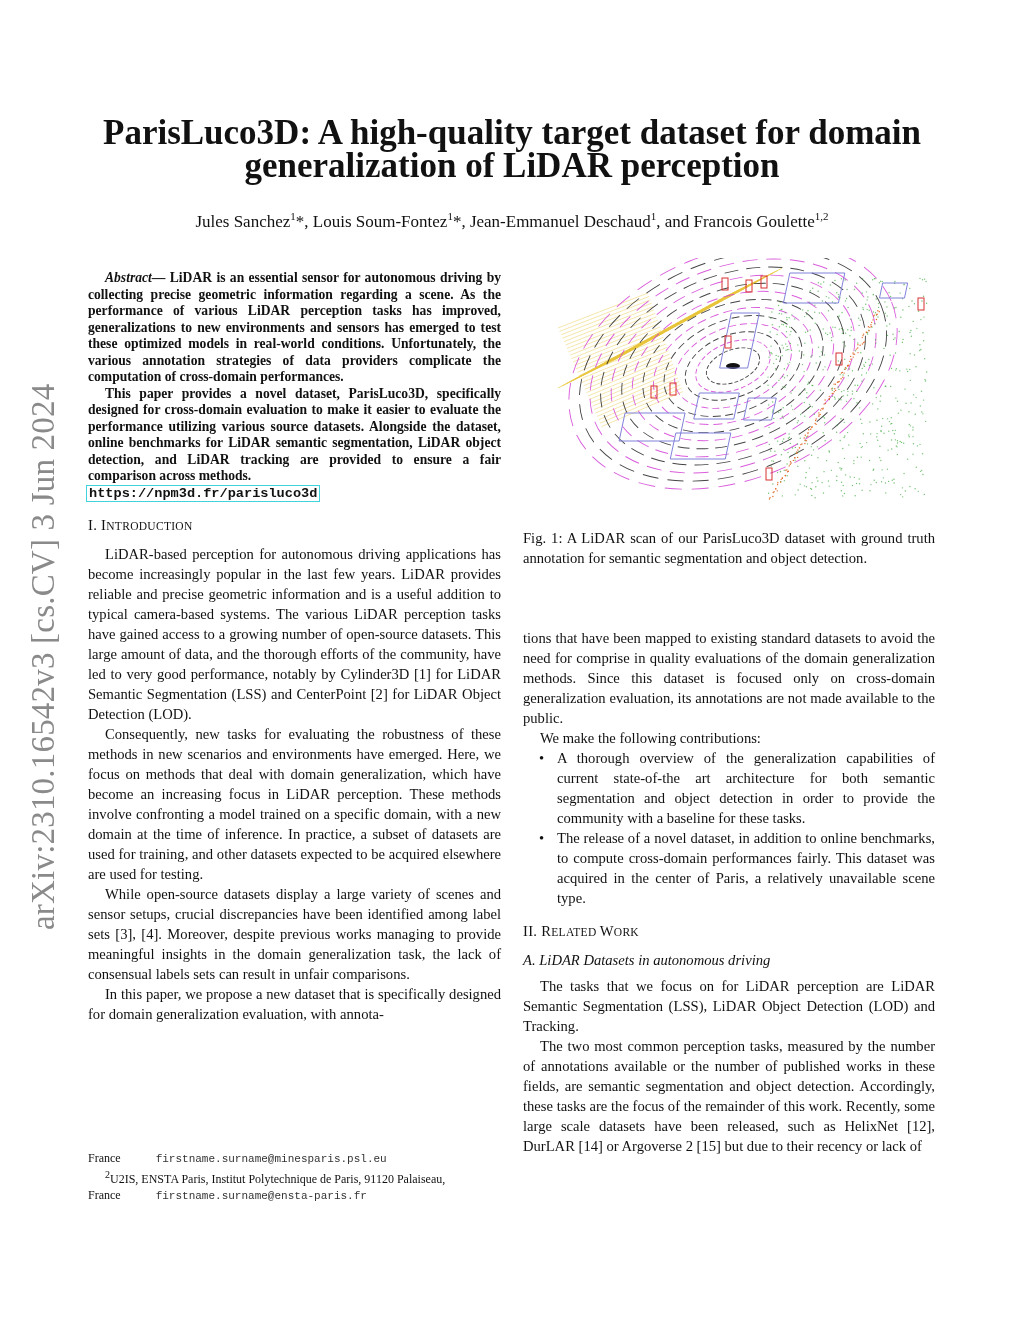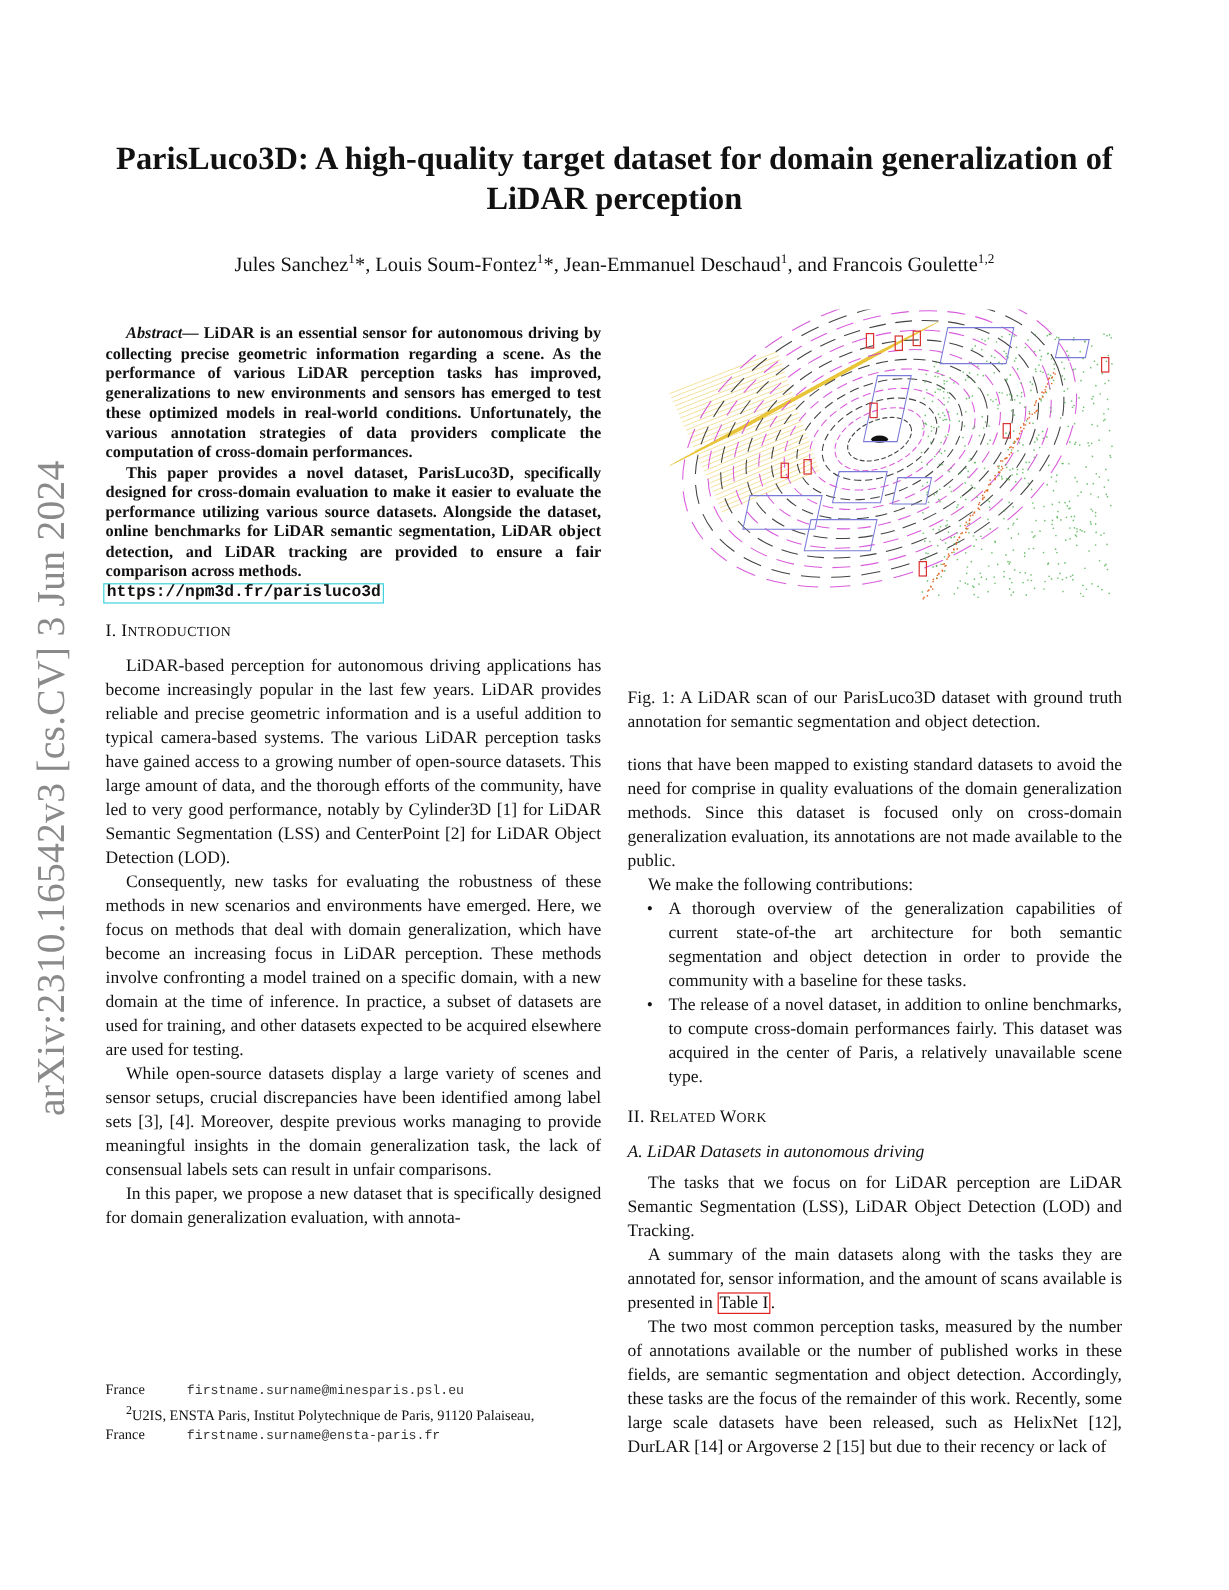--- a/index.html
+++ b/index.html
@@ -2,42 +2,42 @@
 <html><head>
 <meta charset="utf-8">
 <style>
   html, body { margin: 0; padding: 0; background: #ffffff; }
   body { width: 1024px; height: 1325px; position: relative; overflow: hidden;
          font-family: "Liberation Serif", "DejaVu Serif", serif; color: #111; }
   .arxiv-stamp { position: absolute; left: 25px; top: 930px; transform-origin: left top;
          transform: rotate(-90deg); font-size: 33px; color: #8a8a8a; white-space: nowrap;
          letter-spacing: 0.2px; font-family: "Liberation Serif", serif; }
   .title { position: absolute; left: 60px; width: 904px; top: 116px; text-align: center;
-         font-weight: bold; font-size: 27px; line-height: 33px; margin: 0; }
+         font-weight: bold; font-size: 35px; line-height: 33px; margin: 0; }
   .authors { position: absolute; left: 60px; width: 904px; top: 210px; text-align: center;
          font-size: 17px; margin: 0; }
   .authors sup { font-size: 11px; }
   .col { position: absolute; font-size: 14.6px; line-height: 20px; text-align: justify; }
   .col-left { left: 88px; width: 413px; top: 270px; }
   .col-right { left: 523px; width: 412px; }
   p { margin: 0; }
   .indent { text-indent: 17px; }
   .abstract { font-weight: bold; font-size: 13.6px; line-height: 16.5px; }
   .abstract .label { font-style: italic; font-weight: bold; }
   .url-box { display: inline-block; border: 1.5px solid #3fd3dd; padding: 0 2px; margin-left: -2px;
          font-family: "Liberation Mono", "DejaVu Sans Mono", monospace; font-weight: bold; font-size: 13.6px; line-height: 15px; }
   .section-heading { font-size: 14.6px; margin: 13px 0 8px 0; letter-spacing: 0.3px; }
   .section-heading .sc { font-size: 11.5px; }
   .subsection { font-style: italic; margin: 0; }
   .footnotes { position: absolute; left: 88px; width: 413px; top: 1150px; font-size: 12px; line-height: 16px; text-align: justify; }
   .footnotes .mono { font-family: "Liberation Mono", "DejaVu Sans Mono", monospace; font-size: 11px; color: #333; margin-left: 32px; }
   .footnotes p { text-indent: 17px; }
   .footnotes p.nl { text-indent: 0; }
   .fig { position: absolute; left: 548px; top: 258px; width: 390px; height: 260px; }
-  .caption { position: absolute; left: 523px; top: 528px; width: 412px; font-size: 14.6px; line-height: 20px; text-align: justify; margin-top: 44px; }
+  .caption { position: absolute; left: 523px; top: 528px; width: 412px; font-size: 14.6px; line-height: 20px; text-align: justify; }
   ul.contribs { margin: 0; padding: 0 0 0 34px; list-style: none; }
   ul.contribs li { position: relative; }
   ul.contribs li::before { content: "•"; position: absolute; left: -18px; }
   .table-ref { border: 1.5px solid #e02020; padding: 0 1px; }
 </style>
 </head>
 <body>
 
 <div class="arxiv-stamp">arXiv:2310.16542v3  [cs.CV]  3 Jun 2024</div>
 
@@ -837,15 +837,14 @@
   <p class="indent">We make the following contributions:</p>
   <ul class="contribs">
     <li>A thorough overview of the generalization capabilities of current state-of-the art architecture for both semantic segmentation and object detection in order to provide the community with a baseline for these tasks.</li>
     <li>The release of a novel dataset, in addition to online benchmarks, to compute cross-domain performances fairly. This dataset was acquired in the center of Paris, a relatively unavailable scene type.</li>
   </ul>
 
   <div class="section-heading"><span>II.</span>&nbsp;<span>R</span><span class="sc">ELATED </span><span>W</span><span class="sc">ORK</span></div>
 
   <p class="subsection" style="margin-bottom:6px;">A.  LiDAR Datasets in autonomous driving</p>
   <p class="indent">The tasks that we focus on for LiDAR perception are LiDAR Semantic Segmentation (LSS), LiDAR Object Detection (LOD) and Tracking.</p>
-  <p class="indent"><span>A summary of the main datasets along with the tasks they are annotated for, sensor information, and the amount of scans available is presented in </span><a class="table-ref">Table I</a><span>.</span></p>
   <p class="indent">The two most common perception tasks, measured by the number of annotations available or the number of published works in these fields, are semantic segmentation and object detection. Accordingly, these tasks are the focus of the remainder of this work. Recently, some large scale datasets have been released, such as HelixNet [12], DurLAR [14] or Argoverse 2 [15] but due to their recency or lack of</p>
 </div>
 
 </body></html>

